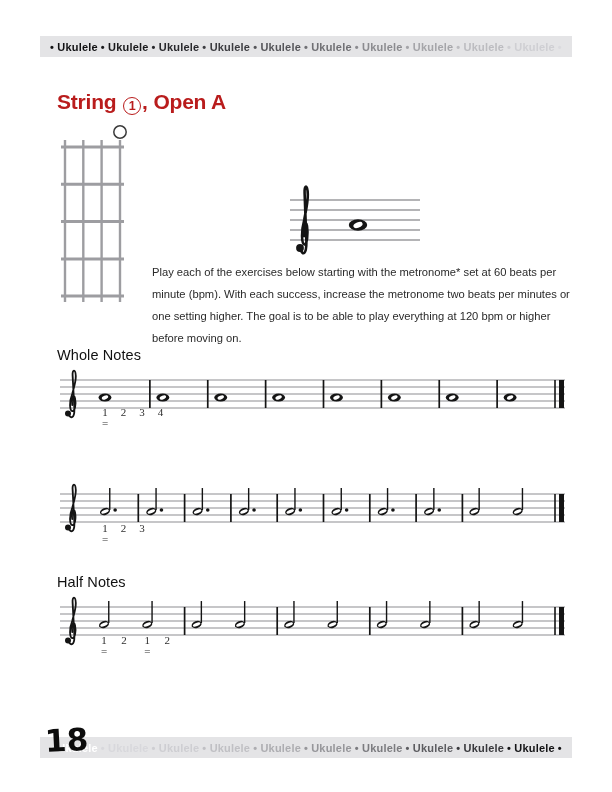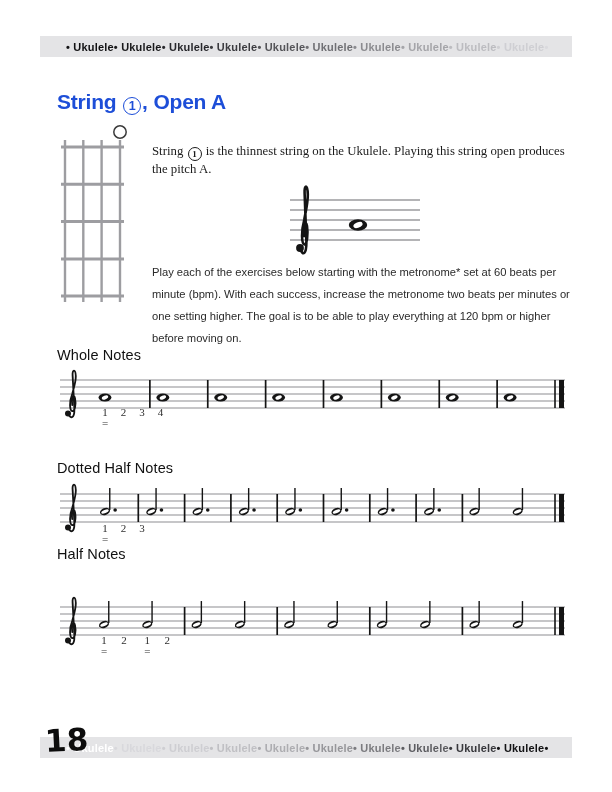--- a/index.html
+++ b/index.html
@@ -2,46 +2,46 @@
 <html><head>
 <meta charset="utf-8">
 <style>
   html,body{margin:0;padding:0;background:#fff;}
   .page{position:relative;width:612px;height:792px;background:#ffffff;
         font-family:"Liberation Sans",sans-serif;overflow:hidden;}
   svg{overflow:visible;display:block;}
 
   .banner{position:absolute;left:40px;width:532px;height:21px;
           display:flex;align-items:center;justify-content:space-between;
-          padding:0 26px;box-sizing:border-box;
+          padding:0 10px;box-sizing:border-box;
           font-weight:bold;font-size:11px;letter-spacing:.2px;white-space:nowrap;}
   .banner span{white-space:nowrap;}
   .banner-top{top:36px;}
   .banner-bottom{top:737px;}
 
   .page-number{position:absolute;left:45px;top:722px;z-index:3;
                font-family:"DejaVu Sans",sans-serif;font-weight:800;
                font-size:31px;color:#0c0c0c;transform:rotate(-3deg);}
 
   .title{position:absolute;left:57px;top:90px;margin:0;
-         font-size:21px;font-weight:800;letter-spacing:-.2px;color:#1d4ed8;}
+         font-size:21px;font-weight:800;letter-spacing:-.2px;color:#b91c1c;}
   .circled{display:inline-flex;align-items:center;justify-content:center;
            border-radius:50%;border:1.5px solid currentColor;font-weight:bold;}
   .circled-lg{width:16px;height:16px;font-size:12.5px;vertical-align:-1px;margin:0 1px;}
   .circled-sm{width:12px;height:12px;font-size:9px;border-width:1px;
               vertical-align:-1.5px;margin:0 1px;font-family:"Liberation Serif",serif;}
 
   .intro{position:absolute;left:152px;top:143px;width:424px;margin:0;
          font-family:"Liberation Serif",serif;font-size:12.8px;line-height:17px;color:#1c1c1c;}
   .instructions{position:absolute;left:152px;top:261px;width:430px;margin:0;
          font-size:11.2px;line-height:22px;color:#2a2a2a;}
 
   .ex-heading{position:absolute;left:57px;margin:0;font-size:14.5px;font-weight:400;
               color:#111;letter-spacing:.1px;}
-  #ex-heading-0{top:347px;} #ex-heading-1{top:460px;} #ex-heading-2{top:546px;}
+  #ex-heading-0{top:347px;} #ex-heading-1{top:460px;} #ex-heading-2{top:574px;}
 
   .abs{position:absolute;}
   #fretboard{left:58px;top:123px;}
   #example-staff{left:290px;top:188px;}
   #staff-0{left:60px;top:373px;}
   #staff-1{left:60px;top:487px;}
   #staff-2{left:60px;top:600px;}
 </style>
 </head>
 <body>
@@ -70,21 +70,20 @@
       <line x1="43.6" y1="17" x2="43.6" y2="179" stroke="#9d9da1" stroke-width="2.4"></line>
       <line x1="62" y1="17" x2="62" y2="179" stroke="#9d9da1" stroke-width="2.4"></line>
       <line x1="3" y1="24" x2="66" y2="24" stroke="#9d9da1" stroke-width="3"></line>
       <line x1="3" y1="61.3" x2="66" y2="61.3" stroke="#9d9da1" stroke-width="3"></line>
       <line x1="3" y1="98.6" x2="66" y2="98.6" stroke="#9d9da1" stroke-width="3"></line>
       <line x1="3" y1="135.9" x2="66" y2="135.9" stroke="#9d9da1" stroke-width="3"></line>
       <line x1="3" y1="173" x2="66" y2="173" stroke="#9d9da1" stroke-width="3"></line>
       <circle cx="62" cy="9" r="6.2" fill="none" stroke="#3a3a3a" stroke-width="1.5"></circle>
     </svg>
 
-  <p class="intro"><span>String </span><span class="circled circled-sm">1</span><span> is the thinnest string on the Ukulele. Playing this string open produces the pitch A.</span></p>
 
   <svg id="example-staff" class="abs" width="132" height="66" viewBox="0 0 132 66">
       <line x1="0" y1="12" x2="130" y2="12" stroke="#6a6a6e" stroke-width="1.1"></line>
       <line x1="0" y1="22" x2="130" y2="22" stroke="#6a6a6e" stroke-width="1.1"></line>
       <line x1="0" y1="32" x2="130" y2="32" stroke="#6a6a6e" stroke-width="1.1"></line>
       <line x1="0" y1="42" x2="130" y2="42" stroke="#6a6a6e" stroke-width="1.1"></line>
       <line x1="0" y1="52" x2="130" y2="52" stroke="#6a6a6e" stroke-width="1.1"></line>
       <path d="M 10.0 60.0 C 13.0 69.0 16.4 66.0 16.4 54.0 L 14.6 5.0 C 14.2 -3.5 17.6 -4.5 17.8 6.5 C 17.9 15.0 15.8 23.0 14.2 32.0 C 11.2 43.0 11.4 55.5 14.4 56.5 C 17.0 57.0 18.2 46.0 17.0 38.0 C 15.8 31.0 13.4 38.0 14.2 48.0" fill="none" stroke="#141414" stroke-width="2.6" stroke-linecap="round"></path>
       <circle cx="10" cy="60" r="3.9" fill="#141414"></circle>
       <g transform="translate(68,37)">
@@ -145,21 +144,20 @@
       </g>
       <line x1="495" y1="7" x2="495" y2="35" stroke="#141414" stroke-width="1.6"></line>
       <rect x="499" y="7" width="5" height="28" fill="#141414"></rect>
       <text x="45" y="43" text-anchor="middle" font-family="&quot;Liberation Serif&quot;,serif" font-size="11" fill="#2e2e2e">1</text>
       <text x="45" y="54" text-anchor="middle" font-family="&quot;Liberation Serif&quot;,serif" font-size="11" fill="#2e2e2e">=</text>
       <text x="63.5" y="43" text-anchor="middle" font-family="&quot;Liberation Serif&quot;,serif" font-size="11" fill="#2e2e2e">2</text>
       <text x="82" y="43" text-anchor="middle" font-family="&quot;Liberation Serif&quot;,serif" font-size="11" fill="#2e2e2e">3</text>
       <text x="100.5" y="43" text-anchor="middle" font-family="&quot;Liberation Serif&quot;,serif" font-size="11" fill="#2e2e2e">4</text>
     </svg>
 
-  <h2 class="ex-heading" id="ex-heading-1">Dotted Half Notes</h2>
   <svg id="staff-1" class="abs" width="505" height="64" viewBox="0 0 505 64">
       <line x1="0" y1="7" x2="505" y2="7" stroke="#8e8e92" stroke-width="1.1"></line>
       <line x1="0" y1="14" x2="505" y2="14" stroke="#8e8e92" stroke-width="1.1"></line>
       <line x1="0" y1="21" x2="505" y2="21" stroke="#8e8e92" stroke-width="1.1"></line>
       <line x1="0" y1="28" x2="505" y2="28" stroke="#8e8e92" stroke-width="1.1"></line>
       <line x1="0" y1="35" x2="505" y2="35" stroke="#8e8e92" stroke-width="1.1"></line>
       <path d="M 8.0 40.6 C 11.0 46.9 14.4 44.8 14.4 36.4 L 12.6 2.1 C 12.2 -3.8 15.6 -4.5 15.8 3.1 C 15.9 9.1 13.8 14.7 12.2 21.0 C 9.2 28.7 9.4 37.4 12.4 38.2 C 15.0 38.5 16.2 30.8 15.0 25.2 C 13.8 20.3 11.4 25.2 12.2 32.2" fill="none" stroke="#141414" stroke-width="1.82" stroke-linecap="round"></path>
       <circle cx="8" cy="40.6" r="3" fill="#141414"></circle>
       <g transform="translate(45,24.5)">
         <g transform="rotate(-21)">

